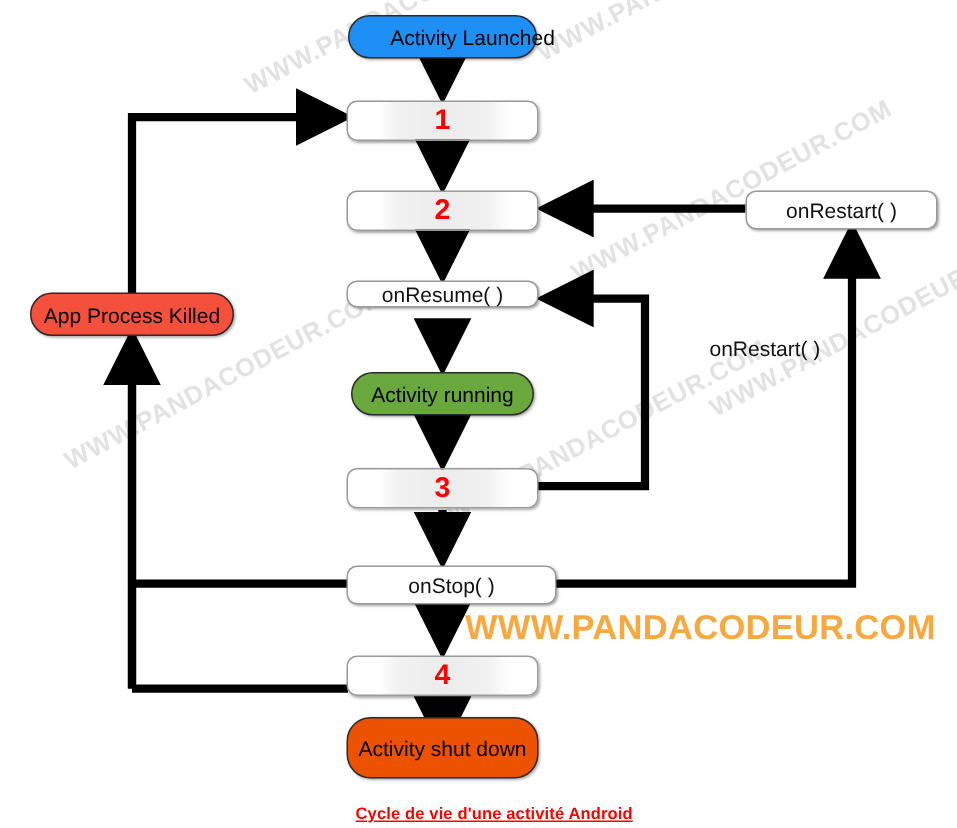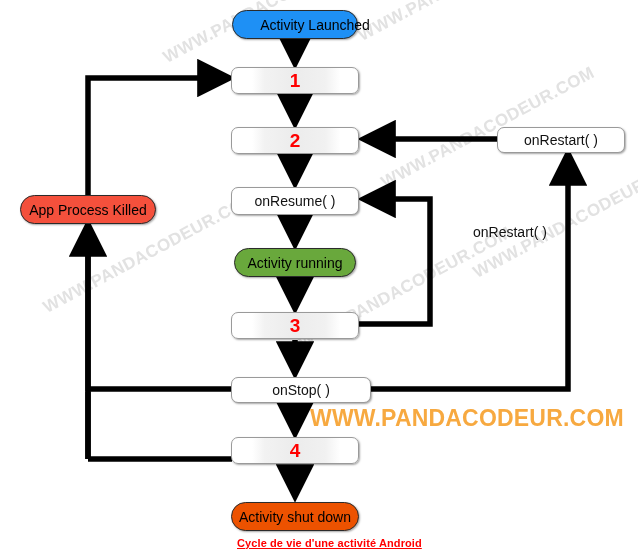--- a/index.html
+++ b/index.html
@@ -132,41 +132,41 @@
   </div>
 
   <div class="node rounded faded" style="left:231px;top:67px;width:128px;height:27px;">
     <span class="num">1</span>
   </div>
 
   <div class="node rounded faded" style="left:231px;top:127px;width:128px;height:27px;">
     <span class="num">2</span>
   </div>
 
-  <div class="node rounded" style="left:231px;top:187px;width:128px;height:28px;">
+  <div class="node rounded" style="left:231px;top:187px;width:128px;height:18px;">
     <span>onResume( )</span>
   </div>
 
   <div class="node pill green" style="left:234px;top:248px;width:122px;height:29px;">
     <span>Activity running</span>
   </div>
 
   <div class="node rounded faded" style="left:231px;top:312px;width:128px;height:27px;">
     <span class="num">3</span>
   </div>
 
   <div class="node rounded" style="left:231px;top:377px;width:140px;height:26px;">
     <span>onStop( )</span>
   </div>
 
   <div class="node rounded faded" style="left:231px;top:437px;width:128px;height:27px;">
     <span class="num">4</span>
   </div>
 
-  <div class="node pill orange" style="left:231px;top:502px;width:128px;height:29px;">
+  <div class="node pill orange" style="left:231px;top:478px;width:128px;height:41px;">
     <span>Activity shut down</span>
   </div>
 
   <div class="node pill red" style="left:20px;top:195px;width:136px;height:29px;">
     <span>App Process Killed</span>
   </div>
 
   <div class="node rounded" style="left:497px;top:127px;width:128px;height:26px;">
     <span>onRestart( )</span>
   </div>

